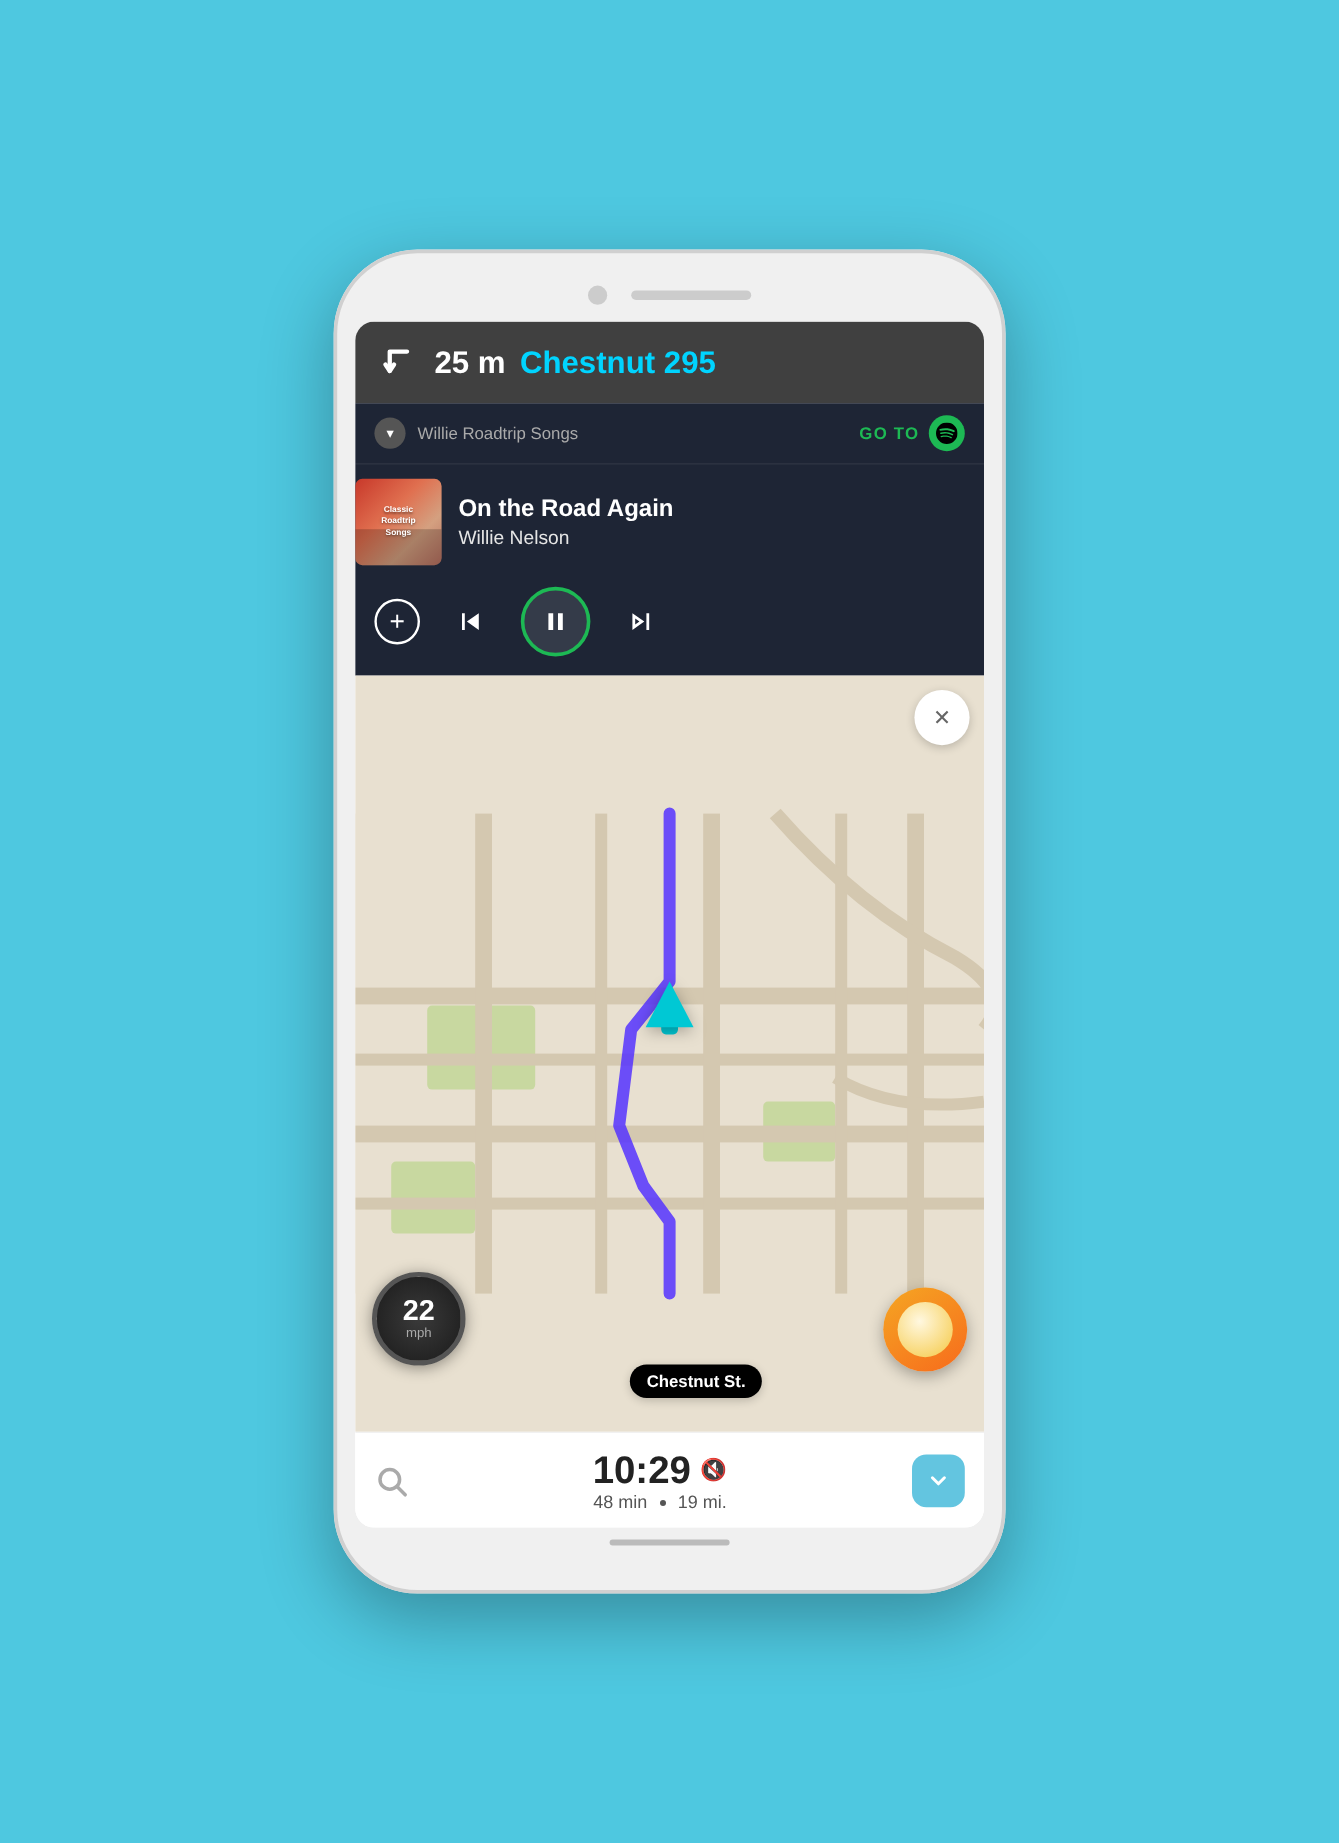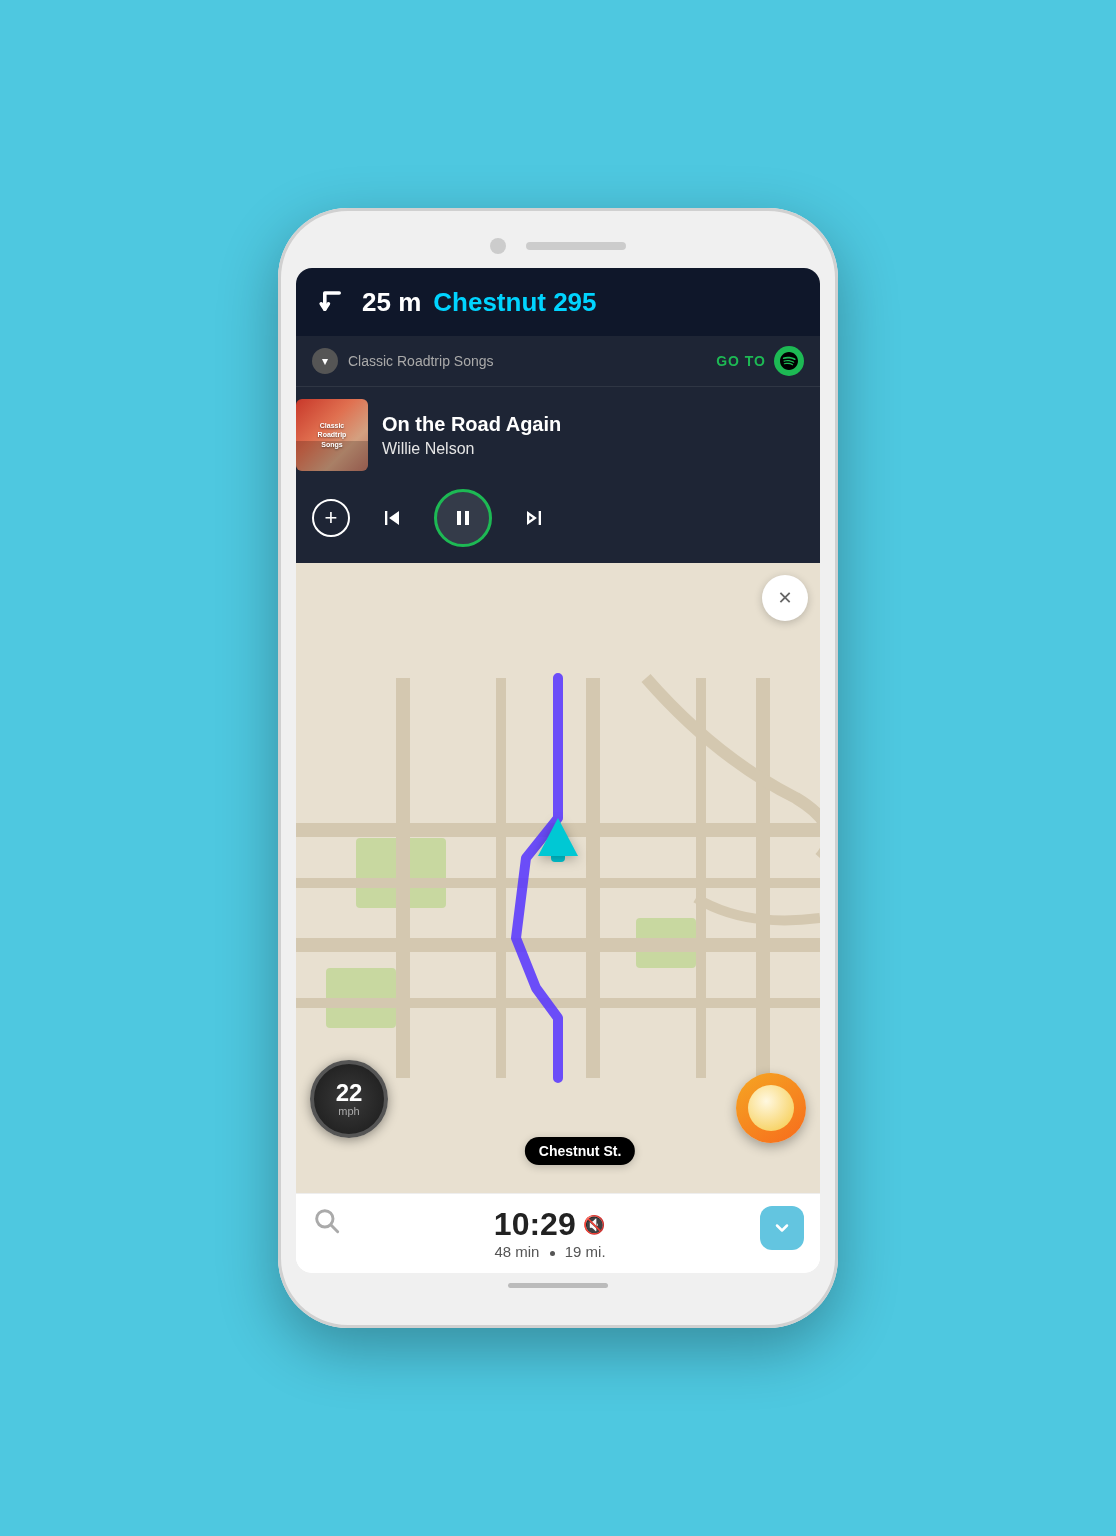--- a/index.html
+++ b/index.html
@@ -48,21 +48,21 @@
       width: 100%;
       flex: 1;
       background: #fff;
       border-radius: 16px;
       overflow: hidden;
       display: flex;
       flex-direction: column;
     }
     
     .nav-header {
-      background: #0f172a;
+      background: #404040;
       padding: 14px 18px;
       display: flex;
       align-items: center;
       gap: 12px;
       min-height: 68px;
     }
     .turn-arrow-icon {
       width: 36px;
       height: 36px;
       flex-shrink: 0;
@@ -334,21 +334,21 @@
       font-size: 14px;
       font-weight: 600;
       white-space: nowrap;
       z-index: 10;
       box-shadow: 0 2px 8px rgba(0,0,0,0.2);
     }
     
     .bottom-bar {
       background: #fff;
       display: flex;
-      align-items: flex-start;
+      align-items: center;
       justify-content: space-between;
       padding: 12px 16px;
       border-top: 1px solid #eee;
       min-height: 80px;
     }
     .search-btn {
       background: none;
       border: none;
       cursor: pointer;
       color: #aaa;
@@ -445,21 +445,21 @@
         <path d="M8 22 L12 28 L16 22" stroke="white" stroke-width="4" stroke-linecap="round" stroke-linejoin="round" fill="none"></path>
       </svg>
       <span class="nav-distance">25 m</span>
       <span class="nav-street">Chestnut 295</span>
     </div>
 
     <div class="music-player">
       <div class="playlist-bar">
         <div class="playlist-left">
           <div class="chevron-down-circle">▾</div>
-          <span class="playlist-name">Classic Roadtrip Songs</span>
+          <span class="playlist-name">Willie Roadtrip Songs</span>
         </div>
         <div class="goto-spotify">
           <span class="goto-text">GO TO</span>
           <div class="spotify-logo">
             <svg viewBox="0 0 24 24" xmlns="http://www.w3.org/2000/svg">
               <path d="M12 0C5.4 0 0 5.4 0 12s5.4 12 12 12 12-5.4 12-12S18.66 0 12 0zm5.521 17.34c-.24.359-.66.48-1.021.24-2.82-1.74-6.36-2.101-10.561-1.141-.418.122-.779-.179-.899-.539-.12-.421.18-.78.54-.9 4.56-1.021 8.52-.6 11.64 1.32.42.18.479.659.301 1.02zm1.44-3.3c-.301.42-.841.6-1.262.3-3.239-1.98-8.159-2.58-11.939-1.38-.479.12-1.02-.12-1.14-.6-.12-.48.12-1.021.6-1.141C9.6 9.9 15 10.561 18.72 12.84c.361.181.54.78.241 1.2zm.12-3.36C15.24 8.4 8.82 8.16 5.16 9.301c-.6.179-1.2-.181-1.38-.721-.18-.601.18-1.2.72-1.381 4.26-1.26 11.28-1.02 15.721 1.621.539.3.719 1.02.419 1.56-.299.421-1.02.599-1.559.3z"></path>
             </svg>
           </div>
         </div>
       </div>

